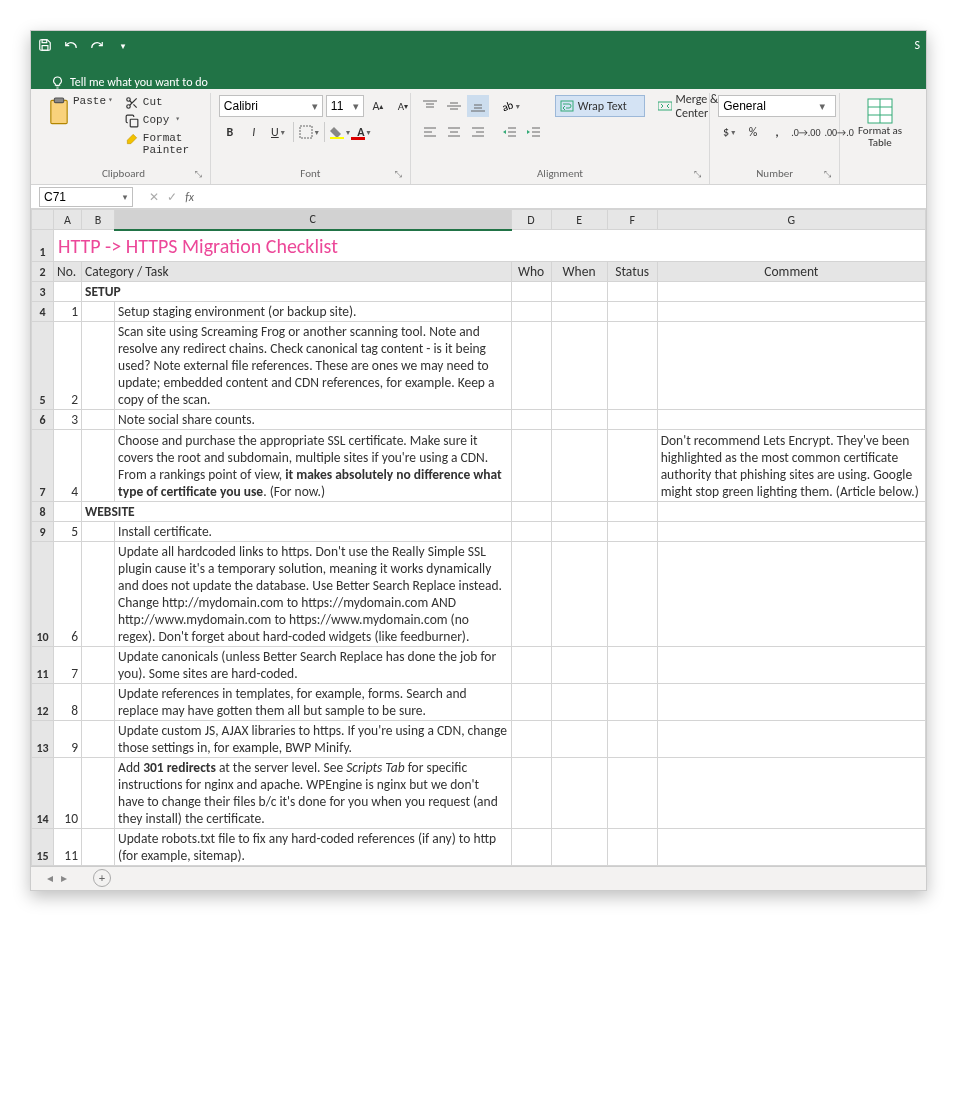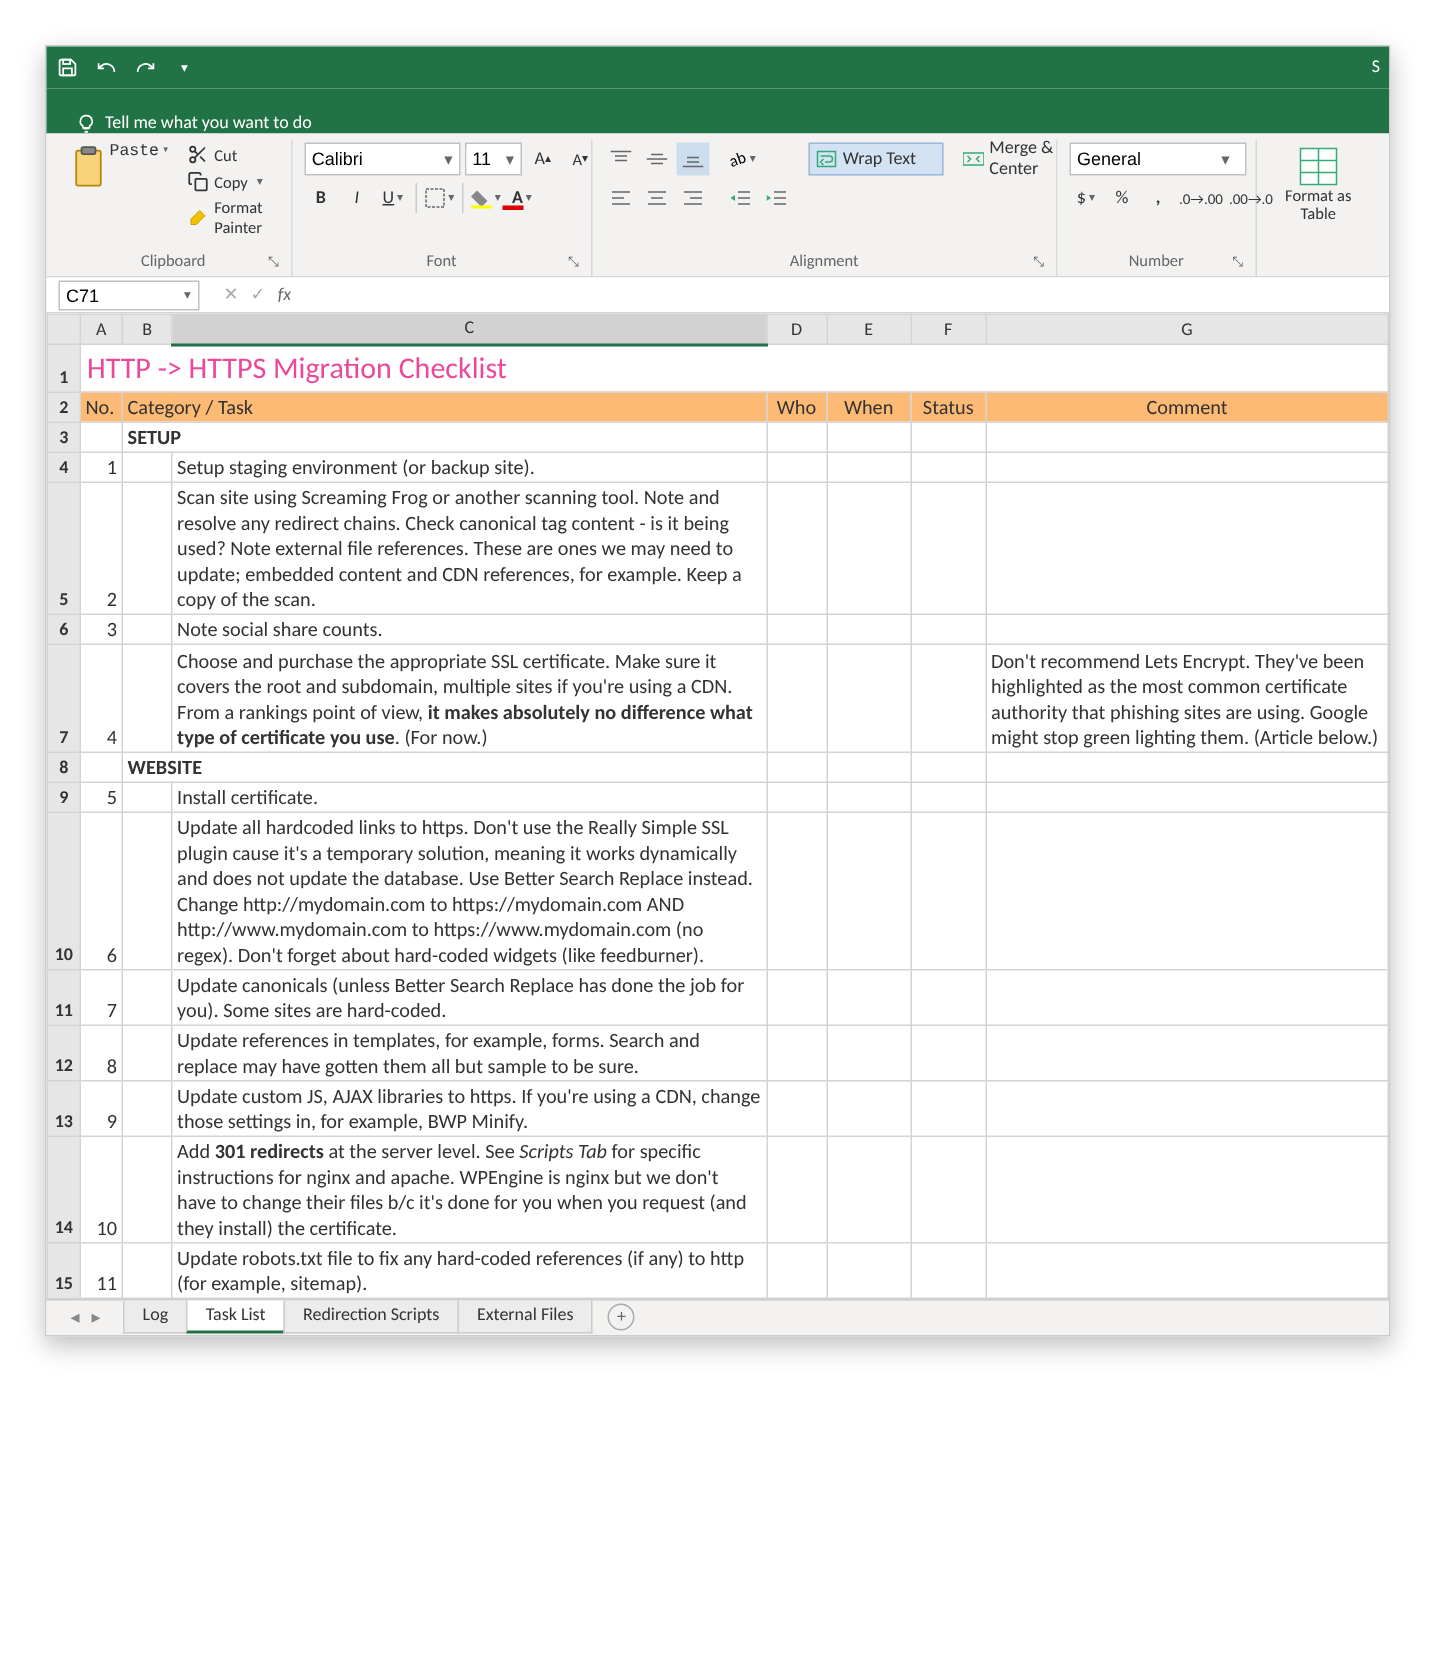--- a/index.html
+++ b/index.html
@@ -24,21 +24,21 @@
 
 .ribbon { background: #f3f2f1; border-bottom: 1px solid #d4d4d4; display: flex; padding: 4px 6px 0 6px; height: 96px; overflow: hidden; }
 .group { border-right: 1px solid #d9d9d9; padding: 2px 8px 2px 8px; display: flex; flex-direction: column; font-size: 11px; }
 .group:last-child { border-right: none; }
 .group .body { flex: 1; display: flex; align-items: flex-start; gap: 4px; }
 .group .label { text-align: center; color: #666; font-size: 11px; position: relative; padding-bottom: 2px; }
 .group .dlg { position: absolute; right: 0; bottom: 2px; font-size: 9px; color: #666; cursor: pointer; }
 
 .pastebtn { display: flex; flex-direction: row; align-items: flex-start; font-size: 11px; cursor: pointer; font-family: Liberation Mono, monospace; }
 .clip-sub { display: flex; flex-direction: column; gap: 2px; margin-left: 6px; }
-.clip-item { display: flex; align-items: center; gap: 4px; cursor: pointer; padding: 1px 2px; }
+.clip-item { display: flex; gap: 4px; cursor: pointer; padding: 1px 2px; font-family: Liberation Mono, monospace; }
 
 .fontsel { display: inline-flex; align-items: center; background: #fff; border: 1px solid #c0c0c0; height: 22px; }
 .fontsel input { border: none; font-size: 12px; padding: 0 4px; outline: none; }
 .fontsel .dd { width: 14px; text-align: center; color: #666; cursor: pointer; }
 
 .tbtn { display: inline-flex; align-items: center; justify-content: center; min-width: 22px; height: 22px; cursor: pointer; border: 1px solid transparent; font-size: 12px; }
 .caret { font-size: 8px; color: #666; margin-left: 2px; }
 
 .bigbtn { display: flex; flex-direction: column; align-items: center; font-size: 11px; cursor: pointer; padding: 2px 4px; }
 
@@ -53,21 +53,21 @@
 
 
 .gridwrap { position: relative; overflow: hidden; }
 table.grid { border-collapse: collapse; width: 100%; font-family: Calibri, Arial, sans-serif; font-size: 13.5px; table-layout: fixed; }
 table.grid th, table.grid td { border: 1px solid #d4d4d4; }
 table.grid .colhdr th { background: #e6e6e6; font-weight: normal; text-align: center; height: 20px; font-size: 12px; color: #333; }
 table.grid .colhdr th.sel { background: #d2d2d2; border-bottom: 2px solid #217346; }
 table.grid .rowhdr { background: #e6e6e6; text-align: center; width: 22px; font-size: 12px; vertical-align: bottom; padding-bottom: 2px; }
 table.grid td { vertical-align: bottom; padding: 1px 3px; }
 .title-cell { font-size: 20px; color: #ec4899; padding: 3px 4px !important; }
-.hdr-row td { background: #fdba74; font-family: Calibri, Arial; }
+.hdr-row td { background: #e5e5e5; font-family: Calibri, Arial; }
 .sect { font-weight: bold; }
 .num { text-align: right; }
 
 
 .sheetbar { display: flex; align-items: center; height: 24px; background: #f3f2f1; border-top: 1px solid #ccc; font-size: 12px; }
 .sheetnav { display: flex; gap: 8px; padding: 0 16px; color: #888; }
 .sheetnav span { cursor: pointer; }
 .sheettab { padding: 3px 12px; border: 1px solid #ccc; border-top: none; background: #ececec; cursor: pointer; margin-left: -1px; }
 .sheettab.active { background: #fff; border-bottom: 2px solid #217346; }
 .addsheet { margin-left: 10px; width: 18px; height: 18px; border: 1px solid #aaa; border-radius: 50%; display: flex; align-items: center; justify-content: center; cursor: pointer; color: #666; }
@@ -529,22 +529,16 @@
           </tr>
         </tbody>
 </table>
 </div>
 
 <div class="sheetbar">
   <div class="sheetnav">
     <span>◂</span>
     <span>▸</span>
   </div>
-  <div id="sheettabs" style="display:flex">
-        <div class="sheettab">Log</div>
-        <div class="sheettab active">Task List</div>
-        <div class="sheettab">Redirection Scripts</div>
-        <div class="sheettab">External Files</div>
-      </div>
   <div class="addsheet">+</div>
 </div>
 
 </div>
 
 </body></html>

